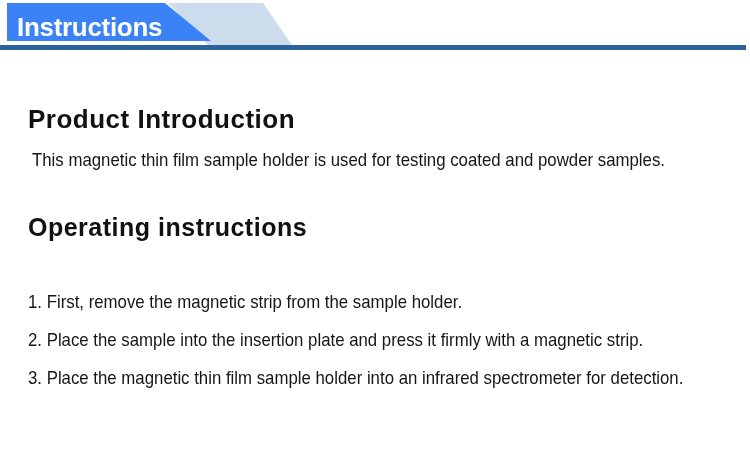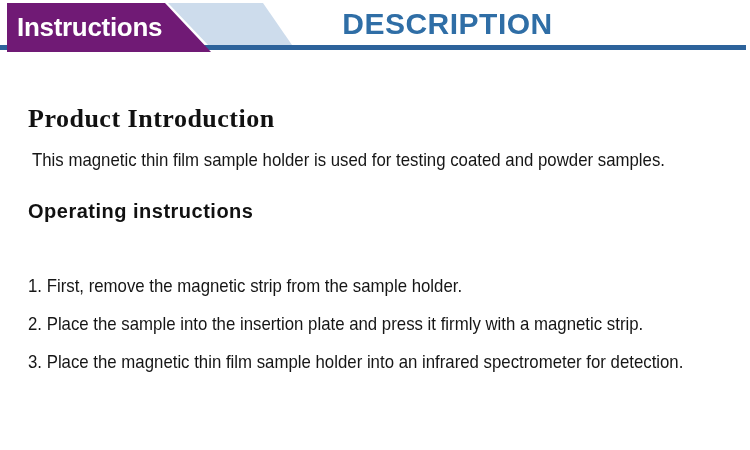--- a/index.html
+++ b/index.html
@@ -27,22 +27,22 @@
     top: 45px;
     width: 746px;
     height: 5px;
     background: #2d639b;
   }
   .badge {
     position: absolute;
     left: 7px;
     top: 3px;
     width: 206px;
-    height: 49px;
-    background: #701a75;
+    height: 38px;
+    background: #3b82f6;
     clip-path: polygon(0 0, 158px 0, 204px 100%, 0 100%);
     color: #ffffff;
     font-weight: bold;
     font-size: 26px;
     letter-spacing: -0.3px;
     line-height: 48px;
     padding-left: 10px;
     box-sizing: border-box;
   }
   .accent-shape {
@@ -73,25 +73,24 @@
   .section-heading {
     margin: 0;
     color: #111111;
     font-weight: bold;
     letter-spacing: 0.5px;
   }
   .intro-heading {
     margin-top: 48px;
     font-size: 26px;
     line-height: 30px;
-    font-family: Liberation Serif, serif;
   }
   .operating-heading {
-    margin-top: 24px;
-    font-size: 20px;
+    margin-top: 40px;
+    font-size: 25px;
     line-height: 32px;
   }
   
   .cond {
     font-size: 19px;
     line-height: 23px;
     color: #161616;
     width: 805px;
     transform: scaleX(0.884);
     transform-origin: 0 0;
@@ -111,21 +110,20 @@
     white-space: nowrap;
   }
 </style>
 </head>
 <body>
 
 <div class="header">
   <div class="header-rule"></div>
   <div class="accent-shape"></div>
   <div class="badge">Instructions</div>
-  <div class="page-title">DESCRIPTION</div>
 </div>
 
 <div class="content">
 
   <h2 class="section-heading intro-heading">Product Introduction</h2>
 
   <div class="cond intro-paragraph">This magnetic thin film sample holder is used for testing coated and powder samples.</div>
 
   <h2 class="section-heading operating-heading">Operating instructions</h2>
 

